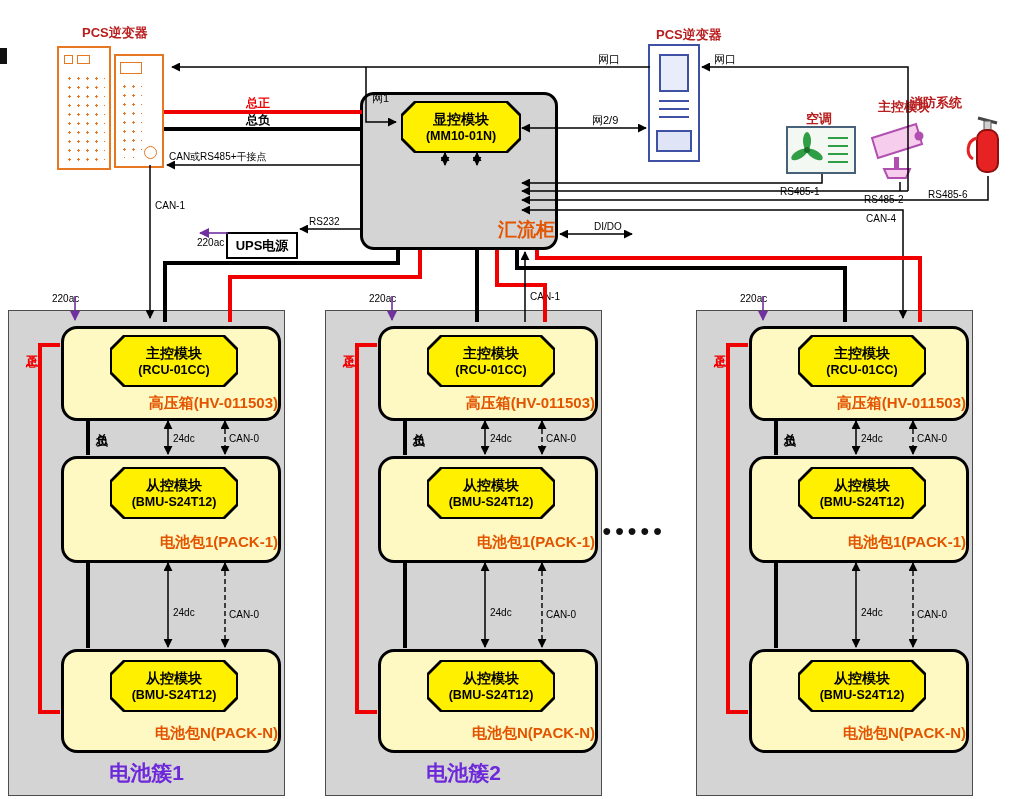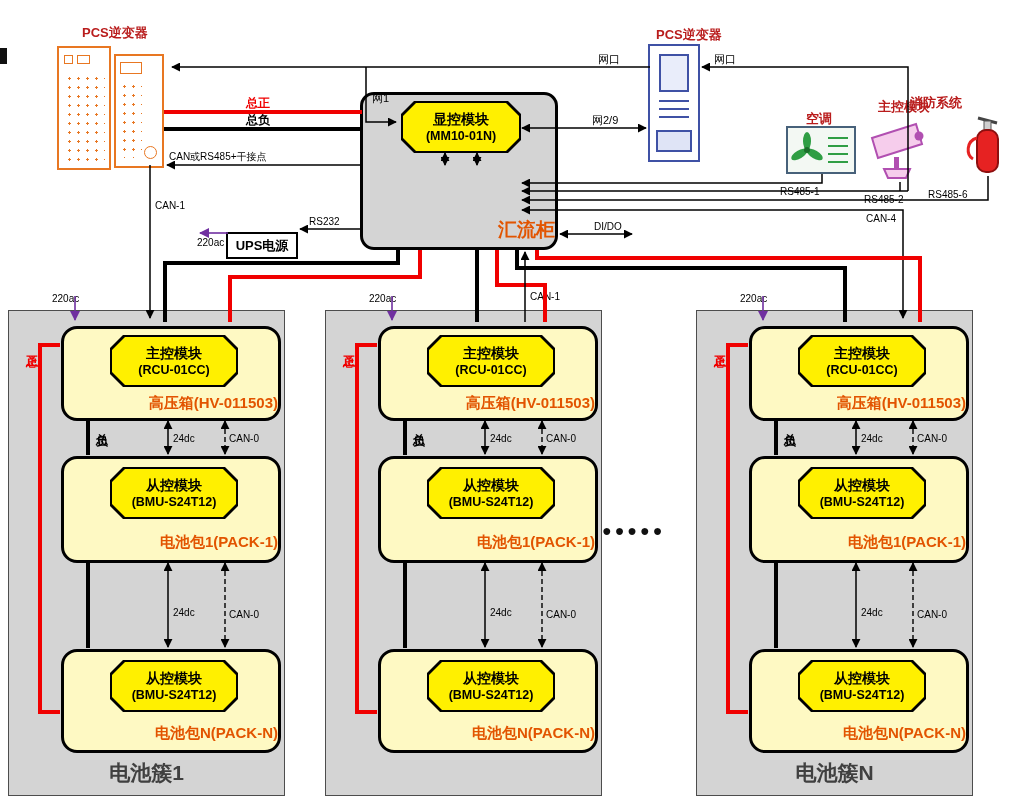--- a/index.html
+++ b/index.html
@@ -15,21 +15,21 @@
 .node-box{position:absolute;background:#fef9c3;border:3px solid #000;border-radius:16px}
 .box-label{position:absolute;left:0;right:0;bottom:5px;text-align:right;font-weight:bold;font-size:15px;color:#e25400;white-space:nowrap}
 .oct{position:absolute;--clip:polygon(13px 0,calc(100% - 13px) 0,100% 13px,100% calc(100% - 13px),calc(100% - 13px) 100%,13px 100%,0 calc(100% - 13px),0 13px)}
 .oct .ob{position:absolute;inset:0;background:#000;clip-path:var(--clip)}
 .oct .oy{position:absolute;inset:2px;background:#fff000;clip-path:var(--clip)}
 .oct .ot{position:relative;width:100%;height:100%;display:flex;flex-direction:column;align-items:center;justify-content:center;text-align:center;font-weight:bold}
 .oct .l1{font-size:14px}
 .oct .l2{font-size:12.5px}
 .vtext{position:absolute;writing-mode:vertical-rl;text-orientation:upright;font-size:12px;font-weight:bold;letter-spacing:1px;color:#000}
 .vtext.red{color:#f00000}
-.cluster-name{position:absolute;left:0;right:0;bottom:8px;text-align:center;font-size:21px;font-weight:bold;color:#404040}
+.cluster-name{position:absolute;left:0;right:0;bottom:8px;text-align:center;font-size:21px;font-weight:bold;color:#6d28d9}
 svg.wires{position:absolute;left:0;top:0;pointer-events:none}
 .w{fill:none;stroke:#000;stroke-width:1.5}
 .wt{fill:none;stroke:#000;stroke-width:4}
 .wr{fill:none;stroke:#f00000;stroke-width:4}
 .wd{fill:none;stroke:#000;stroke-width:1.4;stroke-dasharray:5 3}
 .wp{fill:none;stroke:#7030a0;stroke-width:1.6}
 .cab{position:absolute;border:2px solid #e87722;background:#fff}
 .dots{position:absolute;background-image:radial-gradient(circle,#e87722 1.1px,transparent 1.4px);background-size:9px 9px}
 .ups{position:absolute;border:2px solid #000;background:#fff;display:flex;align-items:center;justify-content:center;font-size:13px;font-weight:bold}
 .panel{position:absolute;border:2px solid #000;background:#fff;display:flex;align-items:center;justify-content:center;font-size:11px;white-space:nowrap}
@@ -213,20 +213,21 @@
         </div>
       </div>
       <div class="box-label" style="bottom:7px">电池包N(PACK-N)</div>
     </div>
     <div class="vtext red" style="left:14px;top:34px">总正</div>
     <div class="vtext" style="left:84px;top:112px">总负</div>
     <div class="lbl s" style="left:164px;top:122px">24dc</div>
     <div class="lbl s" style="left:220px;top:122px">CAN-0</div>
     <div class="lbl s" style="left:164px;top:296px">24dc</div>
     <div class="lbl s" style="left:220px;top:298px">CAN-0</div>
+    <div class="cluster-name">电池簇2</div>
   </div>
 
   <div class="cluster" style="left:696px">
     <div class="node-box" style="left:52px;top:15px;width:220px;height:95px">
       <div class="oct" style="left:46px;top:6px;width:128px;height:52px">
         <i class="ob"></i>
           <i class="oy"></i>
         <div class="ot">
           <span class="l1">主控模块</span>
           <span class="l2">(RCU-01CC)</span>
@@ -255,21 +256,20 @@
         </div>
       </div>
       <div class="box-label" style="bottom:7px">电池包N(PACK-N)</div>
     </div>
     <div class="vtext red" style="left:14px;top:34px">总正</div>
     <div class="vtext" style="left:84px;top:112px">总负</div>
     <div class="lbl s" style="left:164px;top:122px">24dc</div>
     <div class="lbl s" style="left:220px;top:122px">CAN-0</div>
     <div class="lbl s" style="left:164px;top:296px">24dc</div>
     <div class="lbl s" style="left:220px;top:298px">CAN-0</div>
-    <div class="cluster-name">电池簇N</div>
   </div>
 
   <svg class="wires" width="1029" height="799">
     <defs>
       <marker id="mB" viewBox="0 0 10 10" refX="9" refY="5" markerWidth="9" markerHeight="9" orient="auto-start-reverse" markerUnits="userSpaceOnUse">
         <path d="M0,0 L10,5 L0,10 z" fill="#000"></path>
       </marker>
       <marker id="mP" viewBox="0 0 10 10" refX="9" refY="5" markerWidth="10" markerHeight="10" orient="auto-start-reverse" markerUnits="userSpaceOnUse">
         <path d="M0,0 L10,5 L0,10 z" fill="#7030a0"></path>
       </marker>

